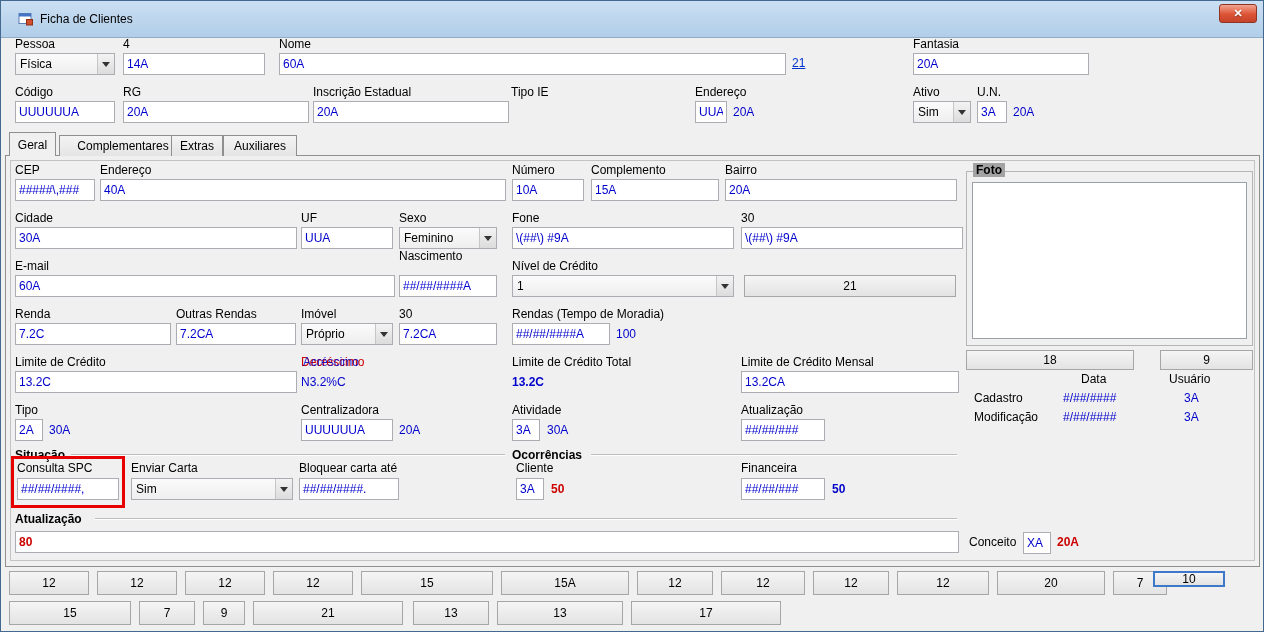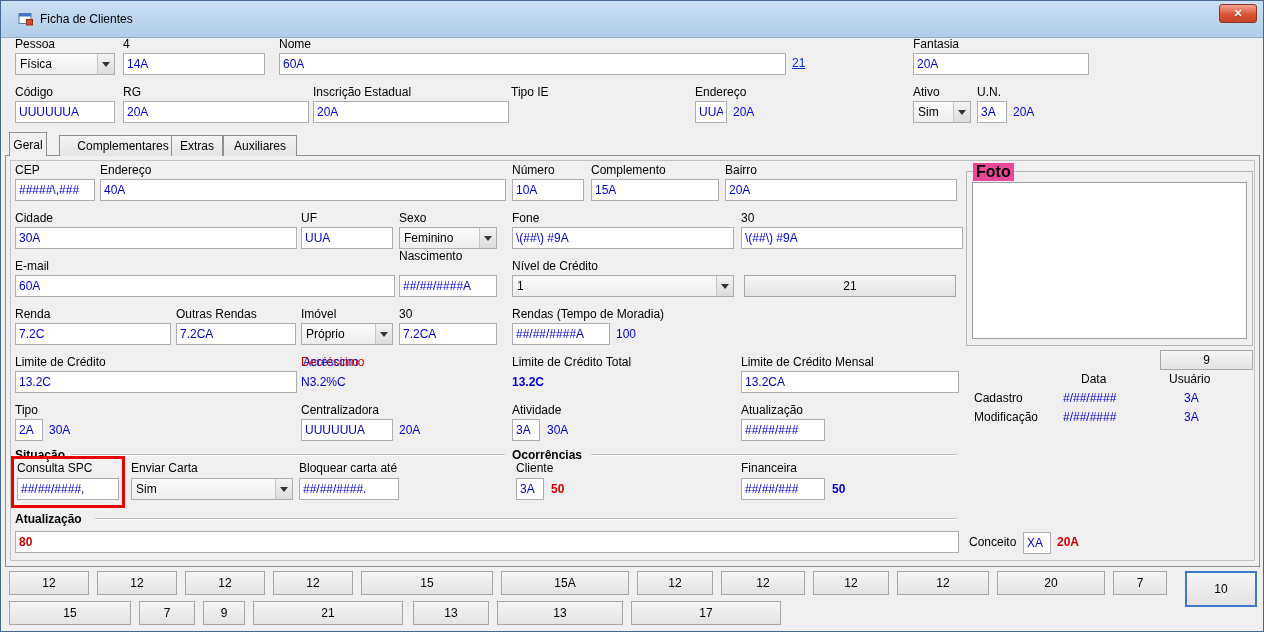--- a/index.html
+++ b/index.html
@@ -47,21 +47,21 @@
   
   .tab { position:absolute; top:134px; height:21px; background:linear-gradient(#f4f4f4,#e4e4e4);
          border:1px solid #8f8f8f; border-bottom:none; font-size:12px;
          display:flex; align-items:center; justify-content:center; }
   .tab.sel { top:131px; height:24px; background:#f0f0f0; z-index:3; }
   .panel { position:absolute; left:4px; top:154px; width:1255px; height:412px;
            border:1px solid #8f8f8f; background:#f0f0f0; }
   .innerbox { position:absolute; border:1px solid #c3c3c3; }
 
   .grpbox { position:absolute; border:1px solid #b5b5b5; }
-  .grplabel { position:absolute; font-size:16px; font-weight:bold; background:#ec4899;
+  .grplabel { position:absolute; font-size:12px; font-weight:bold; background:#a3a3a3;
               padding:0 3px; white-space:nowrap; }
   .picbox { position:absolute; background:#fff; border:1px solid #9aa0a6; }
 
   .redrect { position:absolute; border:3px solid #e80000; z-index:10; pointer-events:none; }
   .linklbl { position:absolute; font-size:12px; color:#0033cc; text-decoration:underline;
              white-space:nowrap; cursor:pointer; }
 </style>
 </head>
 <body>
 
@@ -106,39 +106,40 @@
   <div class="cmb" style="left:912px;top:100px;width:58px">
     <span class="val">Sim</span>
     <span class="arw"></span>
   </div>
   <div class="lbl" style="left:976px;top:84px">U.N.</div>
   <input class="txt" style="left: 976px; top: 100px; width: 30px;" readonly="" value="3A">
   <div class="xtr" style="left:1012px;top:104px">20A</div>
 
   <div class="panel"></div>
   <div class="innerbox" style="left:9px;top:159px;width:1245px;height:401px"></div>
-  <div class="tab sel" style="left:8px;width:38px">Geral</div>
+  <div class="tab sel" style="left:8px;width:47px">Geral</div>
   <div class="tab" style="left:58px;width:128px">Complementares</div>
   <div class="tab" style="left:170px;width:52px">Extras</div>
   <div class="tab" style="left:222px;width:74px">Auxiliares</div>
 
   <div class="lbl" style="left:14px;top:162px">CEP</div>
   <input class="txt" style="left: 14px; top: 178px; width: 80px;" readonly="" value="#####\,###">
   <div class="lbl" style="left:99px;top:162px">Endereço</div>
   <input class="txt" style="left: 99px; top: 178px; width: 406px;" readonly="" value="40A">
   <div class="lbl" style="left:511px;top:162px">Número</div>
   <input class="txt" style="left: 511px; top: 178px; width: 72px;" readonly="" value="10A">
   <div class="lbl" style="left:590px;top:162px">Complemento</div>
   <input class="txt" style="left: 590px; top: 178px; width: 128px;" readonly="" value="15A">
   <div class="lbl" style="left:724px;top:162px">Bairro</div>
   <input class="txt" style="left: 724px; top: 178px; width: 232px;" readonly="" value="20A">
 
   <div class="grpbox" style="left:965px;top:170px;width:287px;height:175px"></div>
   <div class="grplabel" style="left:972px;top:162px">Foto</div>
   <div class="picbox" style="left:971px;top:181px;width:275px;height:157px"></div>
+  <div class="btn" style="left:965px;top:349px;width:168px;height:20px">18</div>
   <div class="btn" style="left:1159px;top:349px;width:93px;height:20px">9</div>
   <div class="lbl" style="left:1080px;top:371px">Data</div>
   <div class="lbl" style="left:1168px;top:371px">Usuário</div>
   <div class="lbl" style="left:973px;top:390px">Cadastro</div>
   <div class="xtr" style="left:1062px;top:390px">#/##/####</div>
   <div class="xtr" style="left:1183px;top:390px">3A</div>
   <div class="lbl" style="left:973px;top:409px">Modificação</div>
   <div class="xtr" style="left:1062px;top:409px">#/##/####</div>
   <div class="xtr" style="left:1183px;top:409px">3A</div>
 
@@ -239,21 +240,21 @@
   <div class="btn" style="left:184px;top:570px;width:80px;height:24px">12</div>
   <div class="btn" style="left:272px;top:570px;width:80px;height:24px">12</div>
   <div class="btn" style="left:360px;top:570px;width:132px;height:24px">15</div>
   <div class="btn" style="left:500px;top:570px;width:128px;height:24px">15A</div>
   <div class="btn" style="left:636px;top:570px;width:76px;height:24px">12</div>
   <div class="btn" style="left:720px;top:570px;width:84px;height:24px">12</div>
   <div class="btn" style="left:812px;top:570px;width:76px;height:24px">12</div>
   <div class="btn" style="left:896px;top:570px;width:92px;height:24px">12</div>
   <div class="btn" style="left:996px;top:570px;width:108px;height:24px">20</div>
   <div class="btn" style="left:1112px;top:570px;width:54px;height:24px">7</div>
-  <div class="btn focused" style="left:1184px;top:570px;width:72px;height:36px">10</div>
+  <div class="btn focused" style="left:1152px;top:570px;width:72px;height:16px">10</div>
 
   <div class="btn" style="left:8px;top:600px;width:122px;height:24px">15</div>
   <div class="btn" style="left:138px;top:600px;width:56px;height:24px">7</div>
   <div class="btn" style="left:202px;top:600px;width:42px;height:24px">9</div>
   <div class="btn" style="left:252px;top:600px;width:150px;height:24px">21</div>
   <div class="btn" style="left:412px;top:600px;width:76px;height:24px">13</div>
   <div class="btn" style="left:496px;top:600px;width:126px;height:24px">13</div>
   <div class="btn" style="left:630px;top:600px;width:150px;height:24px">17</div>
 
 </div>

